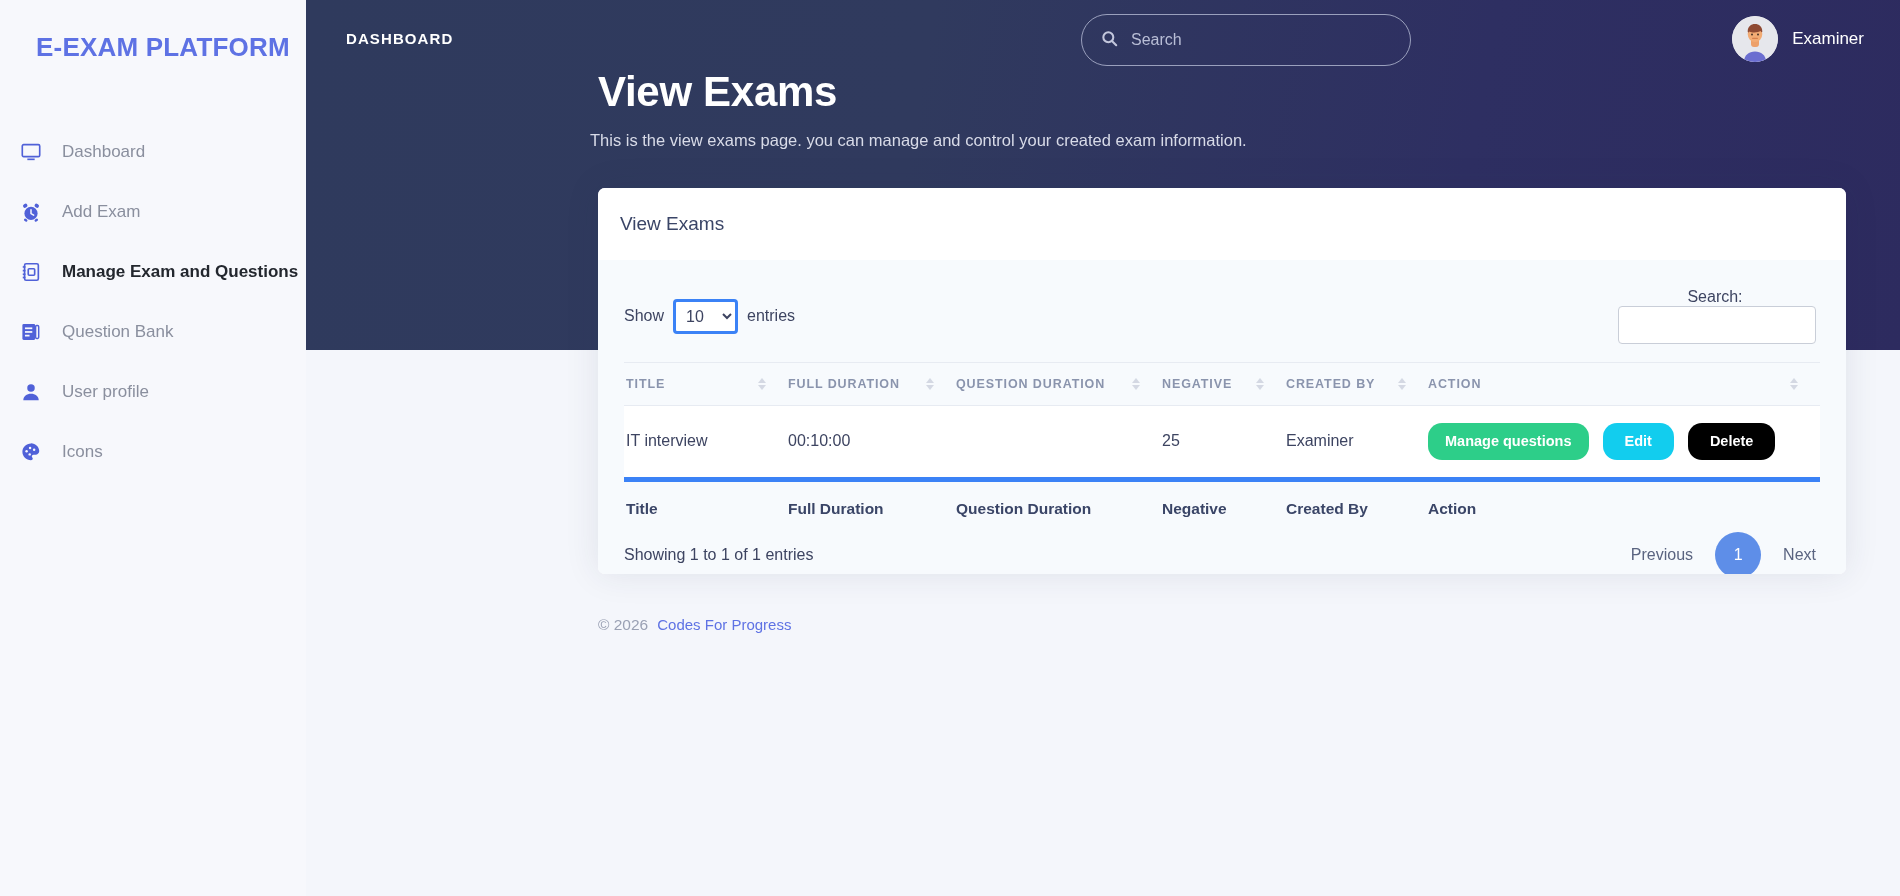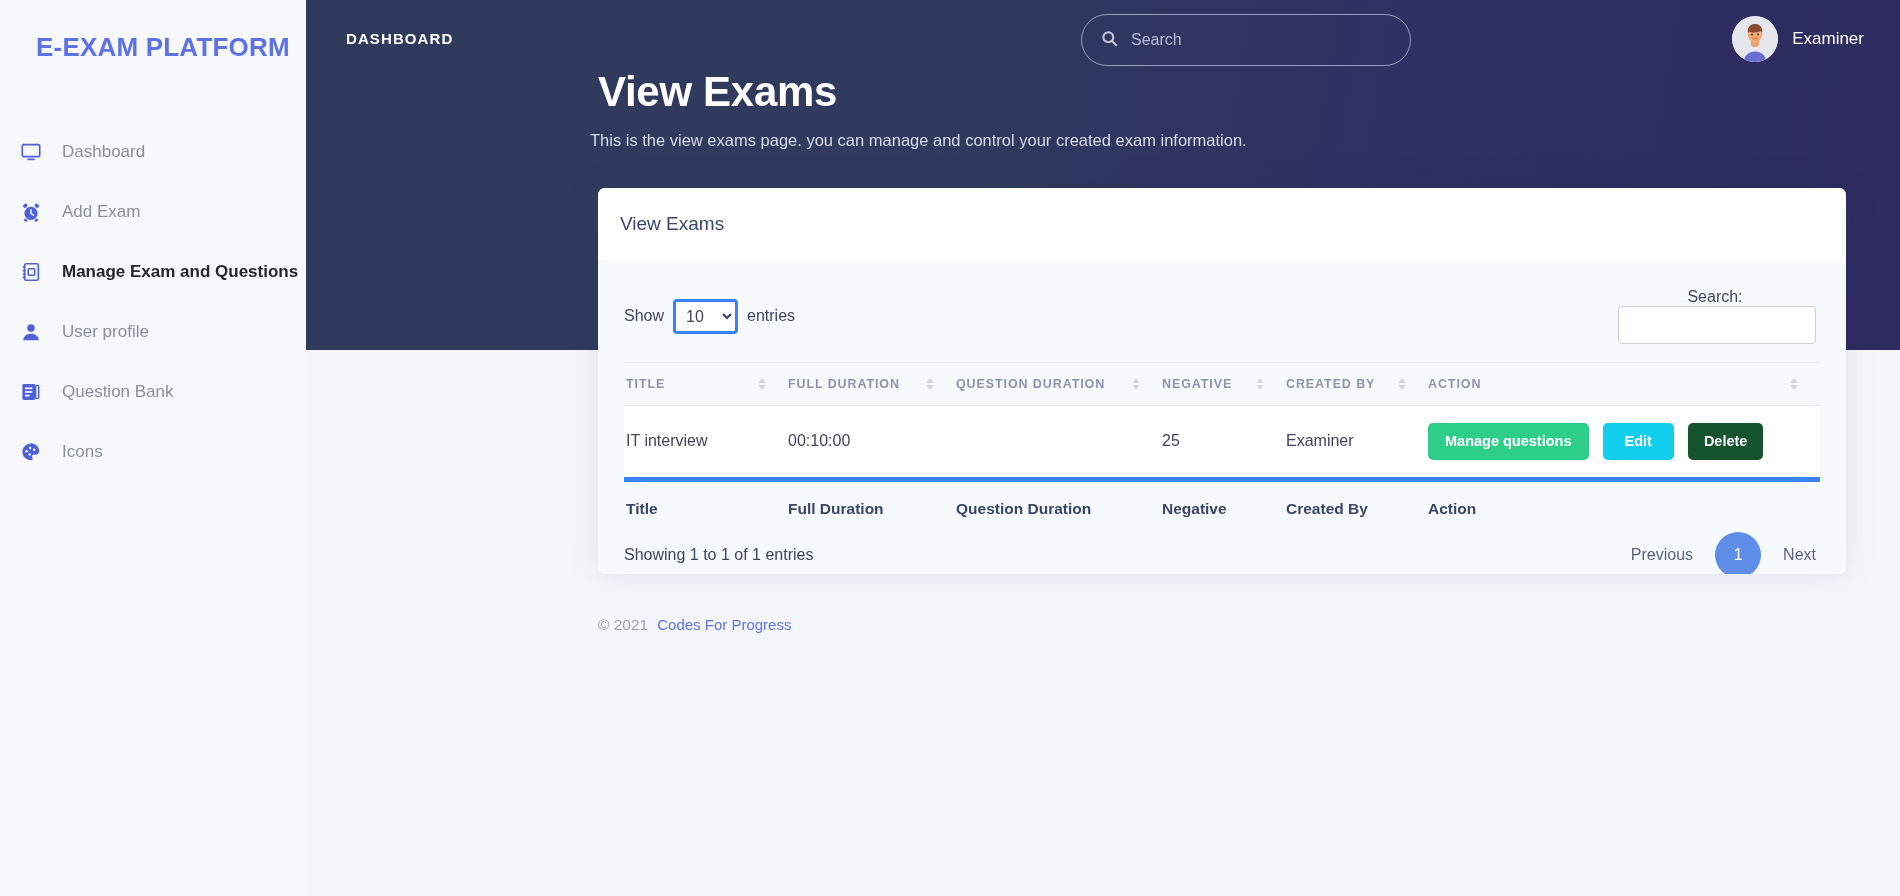--- a/index.html
+++ b/index.html
@@ -141,28 +141,28 @@
   }
   .col-title   { width: 164px; padding-left: 2px !important; }
   .col-full    { width: 168px; }
   .col-qdur    { width: 206px; }
   .col-neg     { width: 124px; }
   .col-by      { width: 142px; }
   .col-action  { width: 392px; }
 
   .btns { display: flex; gap: 14px; }
   .btn {
-    border: none; border-radius: 5px; color: #fff;
+    border: none; border-radius: 14px; color: #fff;
     font-family: "Liberation Sans", sans-serif;
     font-size: 14.5px; font-weight: bold; cursor: pointer;
     padding: 11px 17px; line-height: 1;
   }
   .btn-manage { background: #2dce89; }
   .btn-edit   { background: #12cdee; padding: 11px 22px; }
-  .btn-delete { background: #14532d; padding: 11px 16px; }
+  .btn-delete { background: #000000; padding: 11px 22px; }
 
   .dt-bottom {
     display: flex; align-items: center; justify-content: space-between;
     padding: 6px 30px 0 26px;
   }
   .dt-info { font-size: 16px; color: #3d4461; }
   .pager { display: flex; align-items: center; gap: 22px; }
   .pager-link { font-size: 16px; color: #5a6480; cursor: pointer; }
   .pager-cur {
     width: 46px; height: 46px; border-radius: 50%;
@@ -217,39 +217,39 @@
               <line x1="3" y1="10.5" x2="6" y2="10.5"></line>
             <line x1="3" y1="14.5" x2="6" y2="14.5"></line>
               <line x1="3" y1="18" x2="6" y2="18"></line>
           </svg>
         </span>
         <span class="nav-label">Manage Exam and Questions</span>
       </div>
 
       <div class="nav-item">
         <span class="nav-ico">
-          <svg width="22" height="22" viewBox="0 0 24 24" fill="currentColor">
-            <circle cx="12" cy="7.6" r="4.1"></circle>
-            <path d="M3.6 21c0-4.6 3.8-7.2 8.4-7.2s8.4 2.6 8.4 7.2z"></path>
-          </svg>
-        </span>
-        <span class="nav-label">User profile</span>
-      </div>
-
-      <div class="nav-item">
-        <span class="nav-ico">
           <svg width="22" height="22" viewBox="0 0 24 24">
             <rect x="2.6" y="3.4" width="14" height="17.2" rx="1.4" fill="currentColor"></rect>
             <rect x="17" y="5" width="3.4" height="14" rx="1.2" fill="none" stroke="currentColor" stroke-width="1.6"></rect>
             <rect x="5.4" y="7" width="8" height="1.9" fill="#f7f8fc"></rect>
             <rect x="5.4" y="11" width="8" height="1.9" fill="#f7f8fc"></rect>
             <rect x="5.4" y="15" width="5" height="1.9" fill="#f7f8fc"></rect>
           </svg>
         </span>
         <span class="nav-label">Question Bank</span>
+      </div>
+
+      <div class="nav-item">
+        <span class="nav-ico">
+          <svg width="22" height="22" viewBox="0 0 24 24" fill="currentColor">
+            <circle cx="12" cy="7.6" r="4.1"></circle>
+            <path d="M3.6 21c0-4.6 3.8-7.2 8.4-7.2s8.4 2.6 8.4 7.2z"></path>
+          </svg>
+        </span>
+        <span class="nav-label">User profile</span>
       </div>
 
       <div class="nav-item">
         <span class="nav-ico">
           <svg width="22" height="22" viewBox="0 0 24 24" fill="currentColor">
             <path d="M12 2.6C6.8 2.6 2.6 6.6 2.6 11.8c0 5.1 4.2 9.2 9.4 9.2 1.1 0 1.9-.8 1.9-1.8 0-.5-.2-.9-.5-1.2-.3-.3-.5-.7-.5-1.2 0-1 .8-1.8 1.9-1.8h2.2c2.2 0 4-1.8 4-4 0-4.4-4-8.6-9-8.6z"></path>
             <circle cx="7.2" cy="11.2" r="1.35" fill="#f7f8fc"></circle>
             <circle cx="11" cy="7.6" r="1.35" fill="#f7f8fc"></circle>
             <circle cx="15.4" cy="9.6" r="1.35" fill="#f7f8fc"></circle>
             <circle cx="10.6" cy="14.6" r="1.35" fill="#f7f8fc"></circle>
@@ -401,18 +401,18 @@
             <span class="pager-link">Previous</span>
             <span class="pager-cur">1</span>
             <span class="pager-link">Next</span>
           </div>
         </div>
 
       </div>
     </section>
 
     <div class="footer">
-      <span class="foot-c">© 2021</span>
+      <span class="foot-c">© 2026</span>
       <span class="foot-link">Codes For Progress</span>
     </div>
 
   </main>
 </div>
 
 </body></html>

